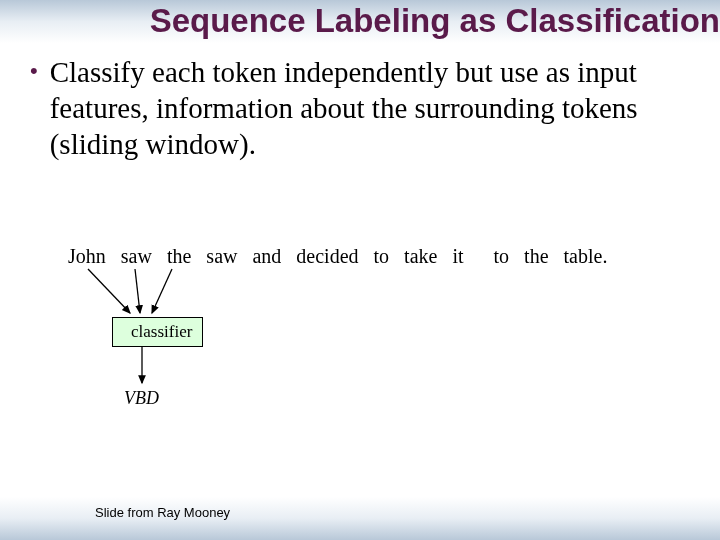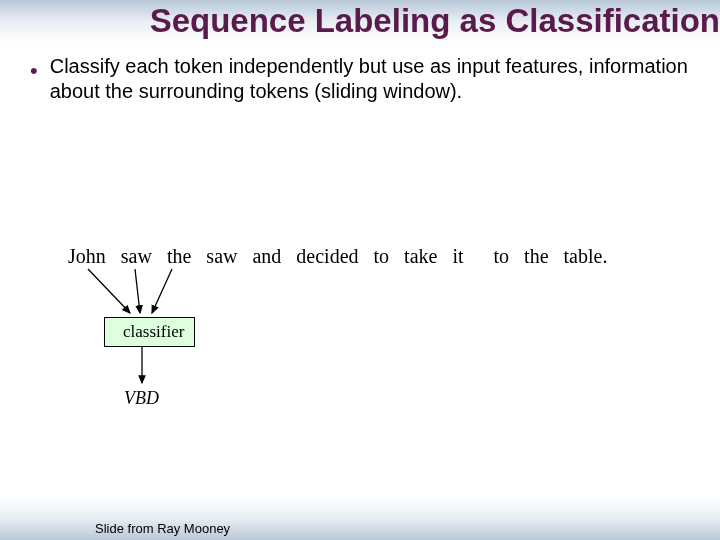--- a/index.html
+++ b/index.html
@@ -43,23 +43,23 @@
   }
   .bullet-dot {
     color: #5a1a4a;
     font-size: 22px;
     line-height: 30px;
     margin-right: 12px;
     margin-top: 2px;
   }
   .bullet-text {
     color: #000;
-    font-size: 20px;
+    font-size: 29px;
     line-height: 1.25;
-    font-family: Liberation Sans, sans-serif;
+    font-family: Liberation Serif, serif;
   }
   .diagram {
     position: absolute;
     left: 0;
     top: 245px;
     width: 716px;
     height: 220px;
   }
   .token-row {
     position: absolute;
@@ -83,21 +83,21 @@
   }
   .output-label {
     position: absolute;
     font-family: "Times New Roman", serif;
     font-size: 18px;
     color: #000;
   }
   .credit {
     position: absolute;
     left: 95px;
-    bottom: 4px;
+    bottom: 20px;
     font-family: Arial, sans-serif;
     font-size: 13px;
     color: #000;
   }
   svg.arrows {
     position: absolute;
     left: 0;
     top: 0;
     width: 720px;
     height: 220px;
@@ -141,20 +141,20 @@
         </marker>
       </defs>
 
       <line x1="88" y1="24" x2="130" y2="68" stroke="#000" stroke-width="1.3" marker-end="url(#ah)"></line>
       <line x1="135" y1="24" x2="140" y2="68" stroke="#000" stroke-width="1.3" marker-end="url(#ah)"></line>
       <line x1="172" y1="24" x2="152" y2="68" stroke="#000" stroke-width="1.3" marker-end="url(#ah)"></line>
 
       <line x1="142" y1="102" x2="142" y2="138" stroke="#000" stroke-width="1.3" marker-end="url(#ah)"></line>
     </svg>
 
-    <div class="classifier-box" style="left:104px; top:72px;padding-left:18px;">classifier</div>
+    <div class="classifier-box" style="left:112px; top:72px;padding-left:18px;">classifier</div>
 
     <div class="output-label" style="left:124px; top:143px;font-style:italic;">VBD</div>
   </div>
 
   <div class="credit">Slide from Ray Mooney</div>
 
 </div>
 
 </body></html>

